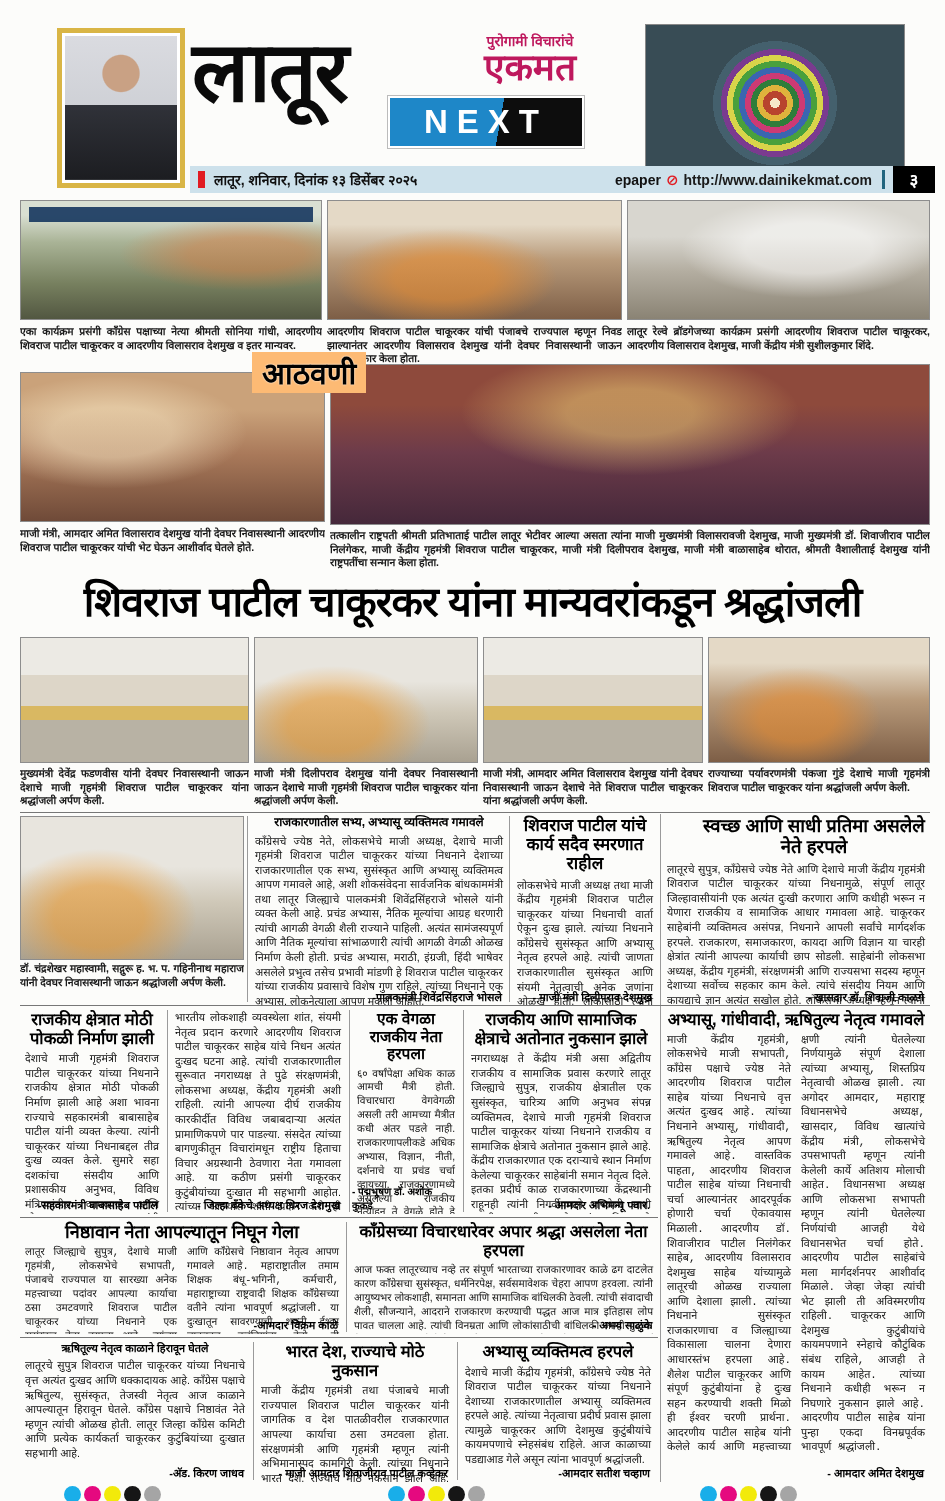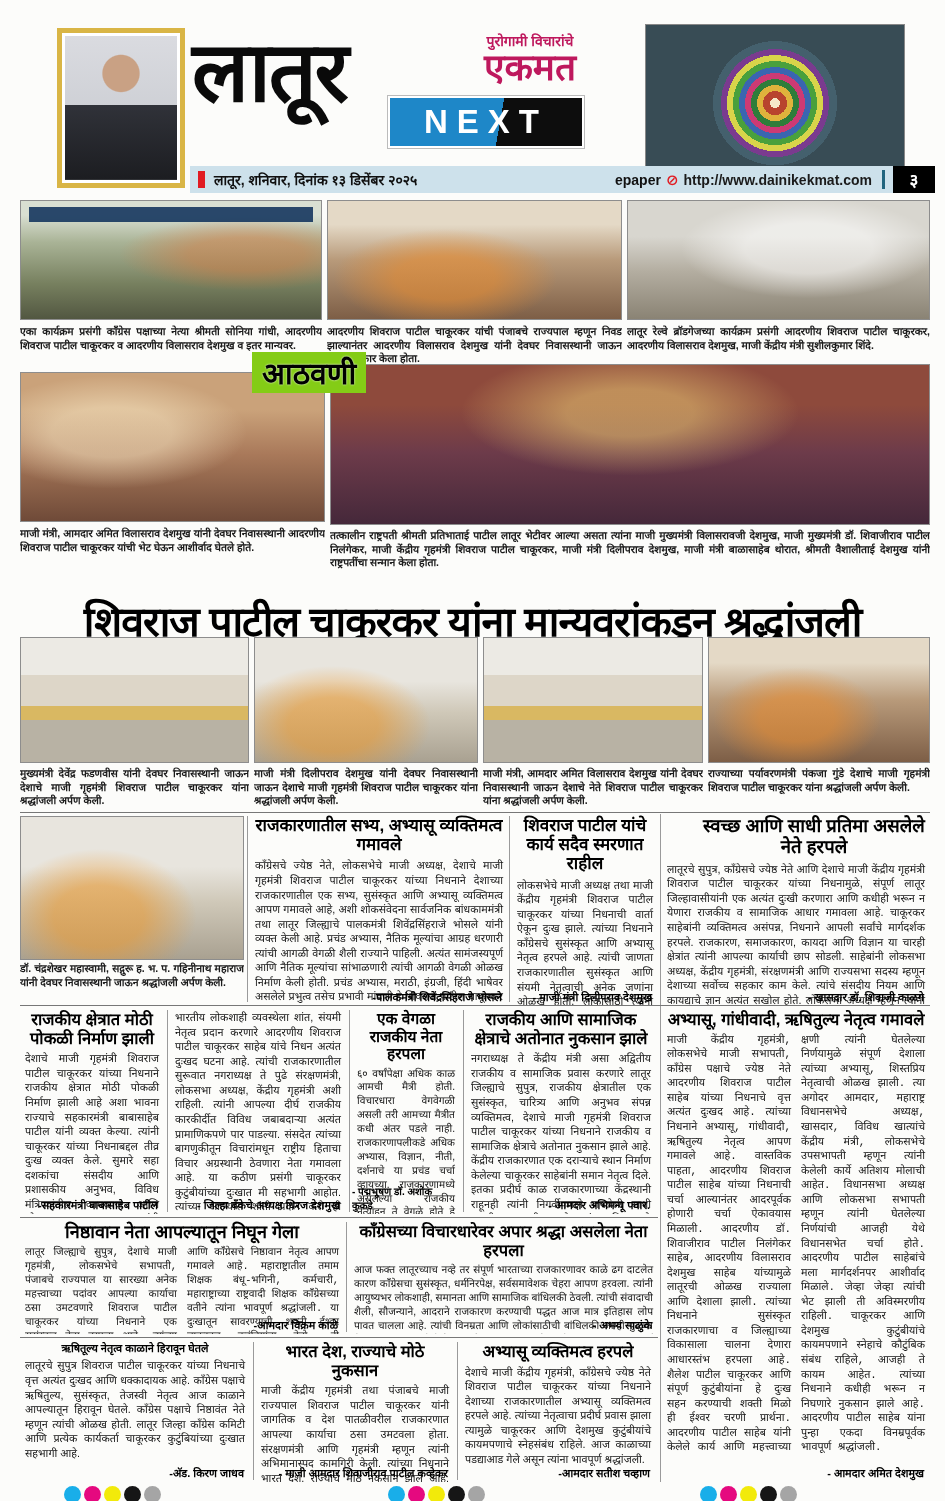--- a/index.html
+++ b/index.html
@@ -42,24 +42,24 @@
             display:flex;align-items:center;box-sizing:border-box;}
   .red-tick{width:7px;height:17px;background:#e11b22;margin-left:8px;flex:0 0 auto;}
   .dateline{margin-left:9px;font-weight:800;font-size:14px;color:#101010;}
   .band-right{margin-left:auto;display:flex;align-items:center;}
   .epaper-label{font-weight:700;font-size:14px;}
   .no-icon{color:#e11b22;font-weight:900;font-size:15px;margin:0 5px;}
   .website{font-weight:700;font-size:14px;color:#1b1b1b;}
   .band-sep{width:3px;height:19px;background:#20647e;margin:0 8px 0 10px;}
   .pagenum{width:42px;height:27px;background:#000;color:#fff;display:flex;align-items:center;
            justify-content:center;font-size:17px;font-weight:800;flex:0 0 auto;}
-  .section-label{position:absolute;left:252px;top:352px;z-index:6;background:#84cc16;padding:0 10px;
+  .section-label{position:absolute;left:252px;top:352px;z-index:6;background:#fdba74;padding:0 10px;
                  font-size:30px;font-weight:900;color:#000;text-shadow:0 0 2px #fff;}
   .main-headline{position:absolute;left:20px;top:578px;width:905px;text-align:center;
-                 font-size:41px;font-weight:900;letter-spacing:-1px;color:#000;line-height:1.2;margin-top:20px;}
+                 font-size:41px;font-weight:900;letter-spacing:-1px;color:#000;line-height:1.2;}
   
   .ph-a{background:radial-gradient(ellipse at 75% 45%, rgba(220,120,60,.45) 0 18%, transparent 40%),
         linear-gradient(180deg,#d9dfd2 0 12%,#a9b396 35%,#77805f 70%,#525741);}
   .ph-b{background:radial-gradient(ellipse at 40% 65%, rgba(230,140,50,.6) 0 20%, transparent 45%),
         linear-gradient(180deg,#e4d9c6 0 20%,#b89a7a 50%,#7d5e46);}
   .ph-c{background:radial-gradient(ellipse at 60% 40%, rgba(255,255,255,.55) 0 25%, transparent 50%),
         linear-gradient(180deg,#d8d6cf 0 30%,#b3ada0 60%,#8a8374);}
   .ph-warm{background:radial-gradient(ellipse at 30% 40%, rgba(250,235,200,.5) 0 20%, transparent 45%),
         linear-gradient(180deg,#caa27a 0 25%,#a9795a 55%,#6f4a38);}
   .ph-stage{background:radial-gradient(ellipse at 50% 30%, rgba(240,210,120,.5) 0 15%, transparent 40%),
@@ -127,21 +127,21 @@
 <div class="cap" style="left:254px;top:767px;width:224px;height:42px;">माजी मंत्री दिलीपराव देशमुख यांनी देवघर निवासस्थानी जाऊन देशाचे माजी गृहमंत्री शिवराज पाटील चाकूरकर यांना श्रद्धांजली अर्पण केली.</div>
 <div class="cap" style="left:483px;top:767px;width:220px;height:42px;">माजी मंत्री, आमदार अमित विलासराव देशमुख यांनी देवघर निवासस्थानी जाऊन देशाचे नेते शिवराज पाटील चाकूरकर यांना श्रद्धांजली अर्पण केली.</div>
 <div class="cap" style="left:708px;top:767px;width:222px;height:42px;">राज्याच्या पर्यावरणमंत्री पंकजा गुंडे देशाचे माजी गृहमंत्री शिवराज पाटील चाकूरकर यांना श्रद्धांजली अर्पण केली.</div>
 
 <div class="hrule" style="left:20px;top:812px;width:910px;"></div>
 
 <div class="photo ph-funeral2" style="left:20px;top:816px;width:224px;height:144px;"></div>
 <div class="cap" style="left:20px;top:962px;width:224px;height:40px;">डॉ. चंद्रशेखर महास्वामी, सद्गुरू ह. भ. प. गहिनीनाथ महाराज यांनी देवघर निवासस्थानी जाऊन श्रद्धांजली अर्पण केली.</div>
 
 <article class="art" style="left:250px;top:814px;width:258px;height:192px;">
-  <h3 style="font-size:17px;">राजकारणातील सभ्य, अभ्यासू व्यक्तिमत्व गमावले</h3>
+  <h3 style="font-size:12px;">राजकारणातील सभ्य, अभ्यासू व्यक्तिमत्व गमावले</h3>
   <p class="bd">काँग्रेसचे ज्येष्ठ नेते, लोकसभेचे माजी अध्यक्ष, देशाचे माजी गृहमंत्री शिवराज पाटील चाकूरकर यांच्या निधनाने देशाच्या राजकारणातील एक सभ्य, सुसंस्कृत आणि अभ्यासू व्यक्तिमत्व आपण गमावले आहे, अशी शोकसंवेदना सार्वजनिक बांधकाममंत्री तथा लातूर जिल्ह्याचे पालकमंत्री शिवेंद्रसिंहराजे भोसले यांनी व्यक्त केली आहे. प्रचंड अभ्यास, नैतिक मूल्यांचा आग्रह धरणारी त्यांची आगळी वेगळी शैली राज्याने पाहिली. अत्यंत सामंजस्यपूर्ण आणि नैतिक मूल्यांचा सांभाळणारी त्यांची आगळी वेगळी ओळख निर्माण केली होती. प्रचंड अभ्यास, मराठी, इंग्रजी, हिंदी भाषेवर असलेले प्रभुत्व तसेच प्रभावी मांडणी हे शिवराज पाटील चाकूरकर यांच्या राजकीय प्रवासाचे विशेष गुण राहिले. त्यांच्या निधनाने एक अभ्यासू, लोकनेत्याला आपण मुकलो आहोत.</p>
   <div class="by">-पालकमंत्री शिवेंद्रसिंहराजे भोसले</div>
 </article>
 
 <article class="art" style="left:512px;top:814px;width:146px;height:192px;">
   <h3 style="font-size:17px;">शिवराज पाटील यांचे कार्य सदैव स्मरणात राहील</h3>
   <p class="bd">लोकसभेचे माजी अध्यक्ष तथा माजी केंद्रीय गृहमंत्री शिवराज पाटील चाकूरकर यांच्या निधनाची वार्ता ऐकून दुःख झाले. त्यांच्या निधनाने काँग्रेसचे सुसंस्कृत आणि अभ्यासू नेतृत्व हरपले आहे. त्यांची जाणता राजकारणातील सुसंस्कृत आणि संयमी नेतृत्वाची अनेक जणांना ओळख होती. लोकांसाठी त्यांनी केलेले कार्य आणि तत्वनिष्ठ कार्यपद्धतीची त्यांची ओळख सदैव स्मरणात राहील. या कठीण प्रसंगी चाकूरकर कुटुंबीयांच्या दुःखात मी सहभागी आहे.</p>
   <div class="by">- माजी मंत्री दिलीपराव देशमुख</div>
 </article>
 

